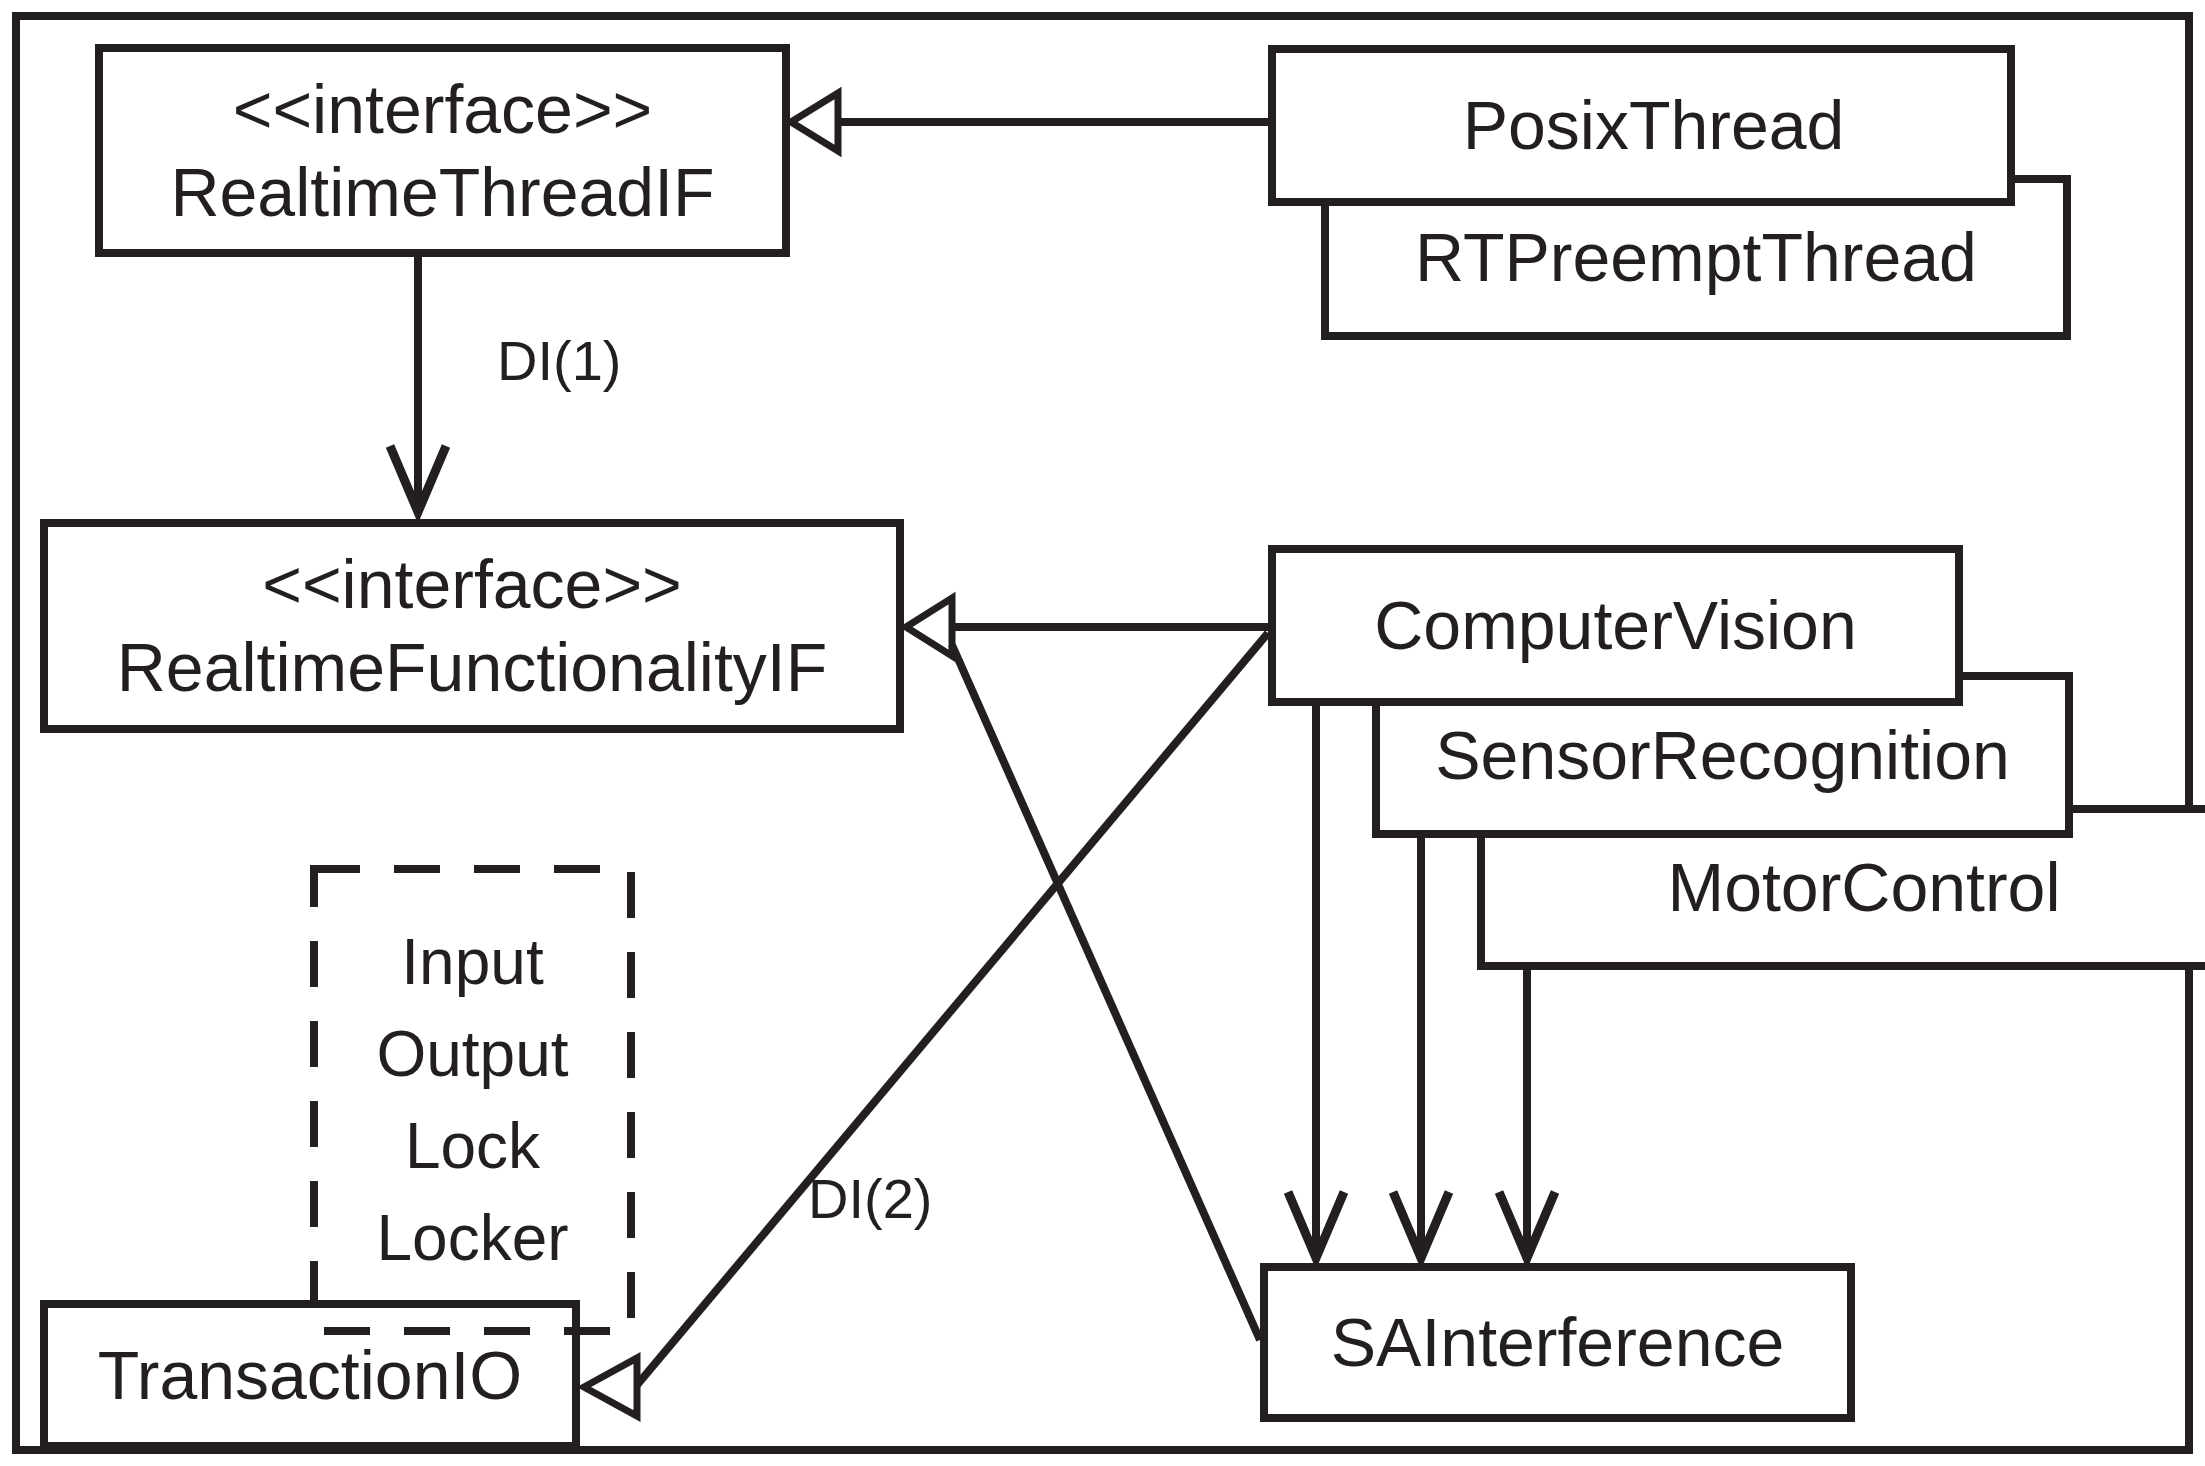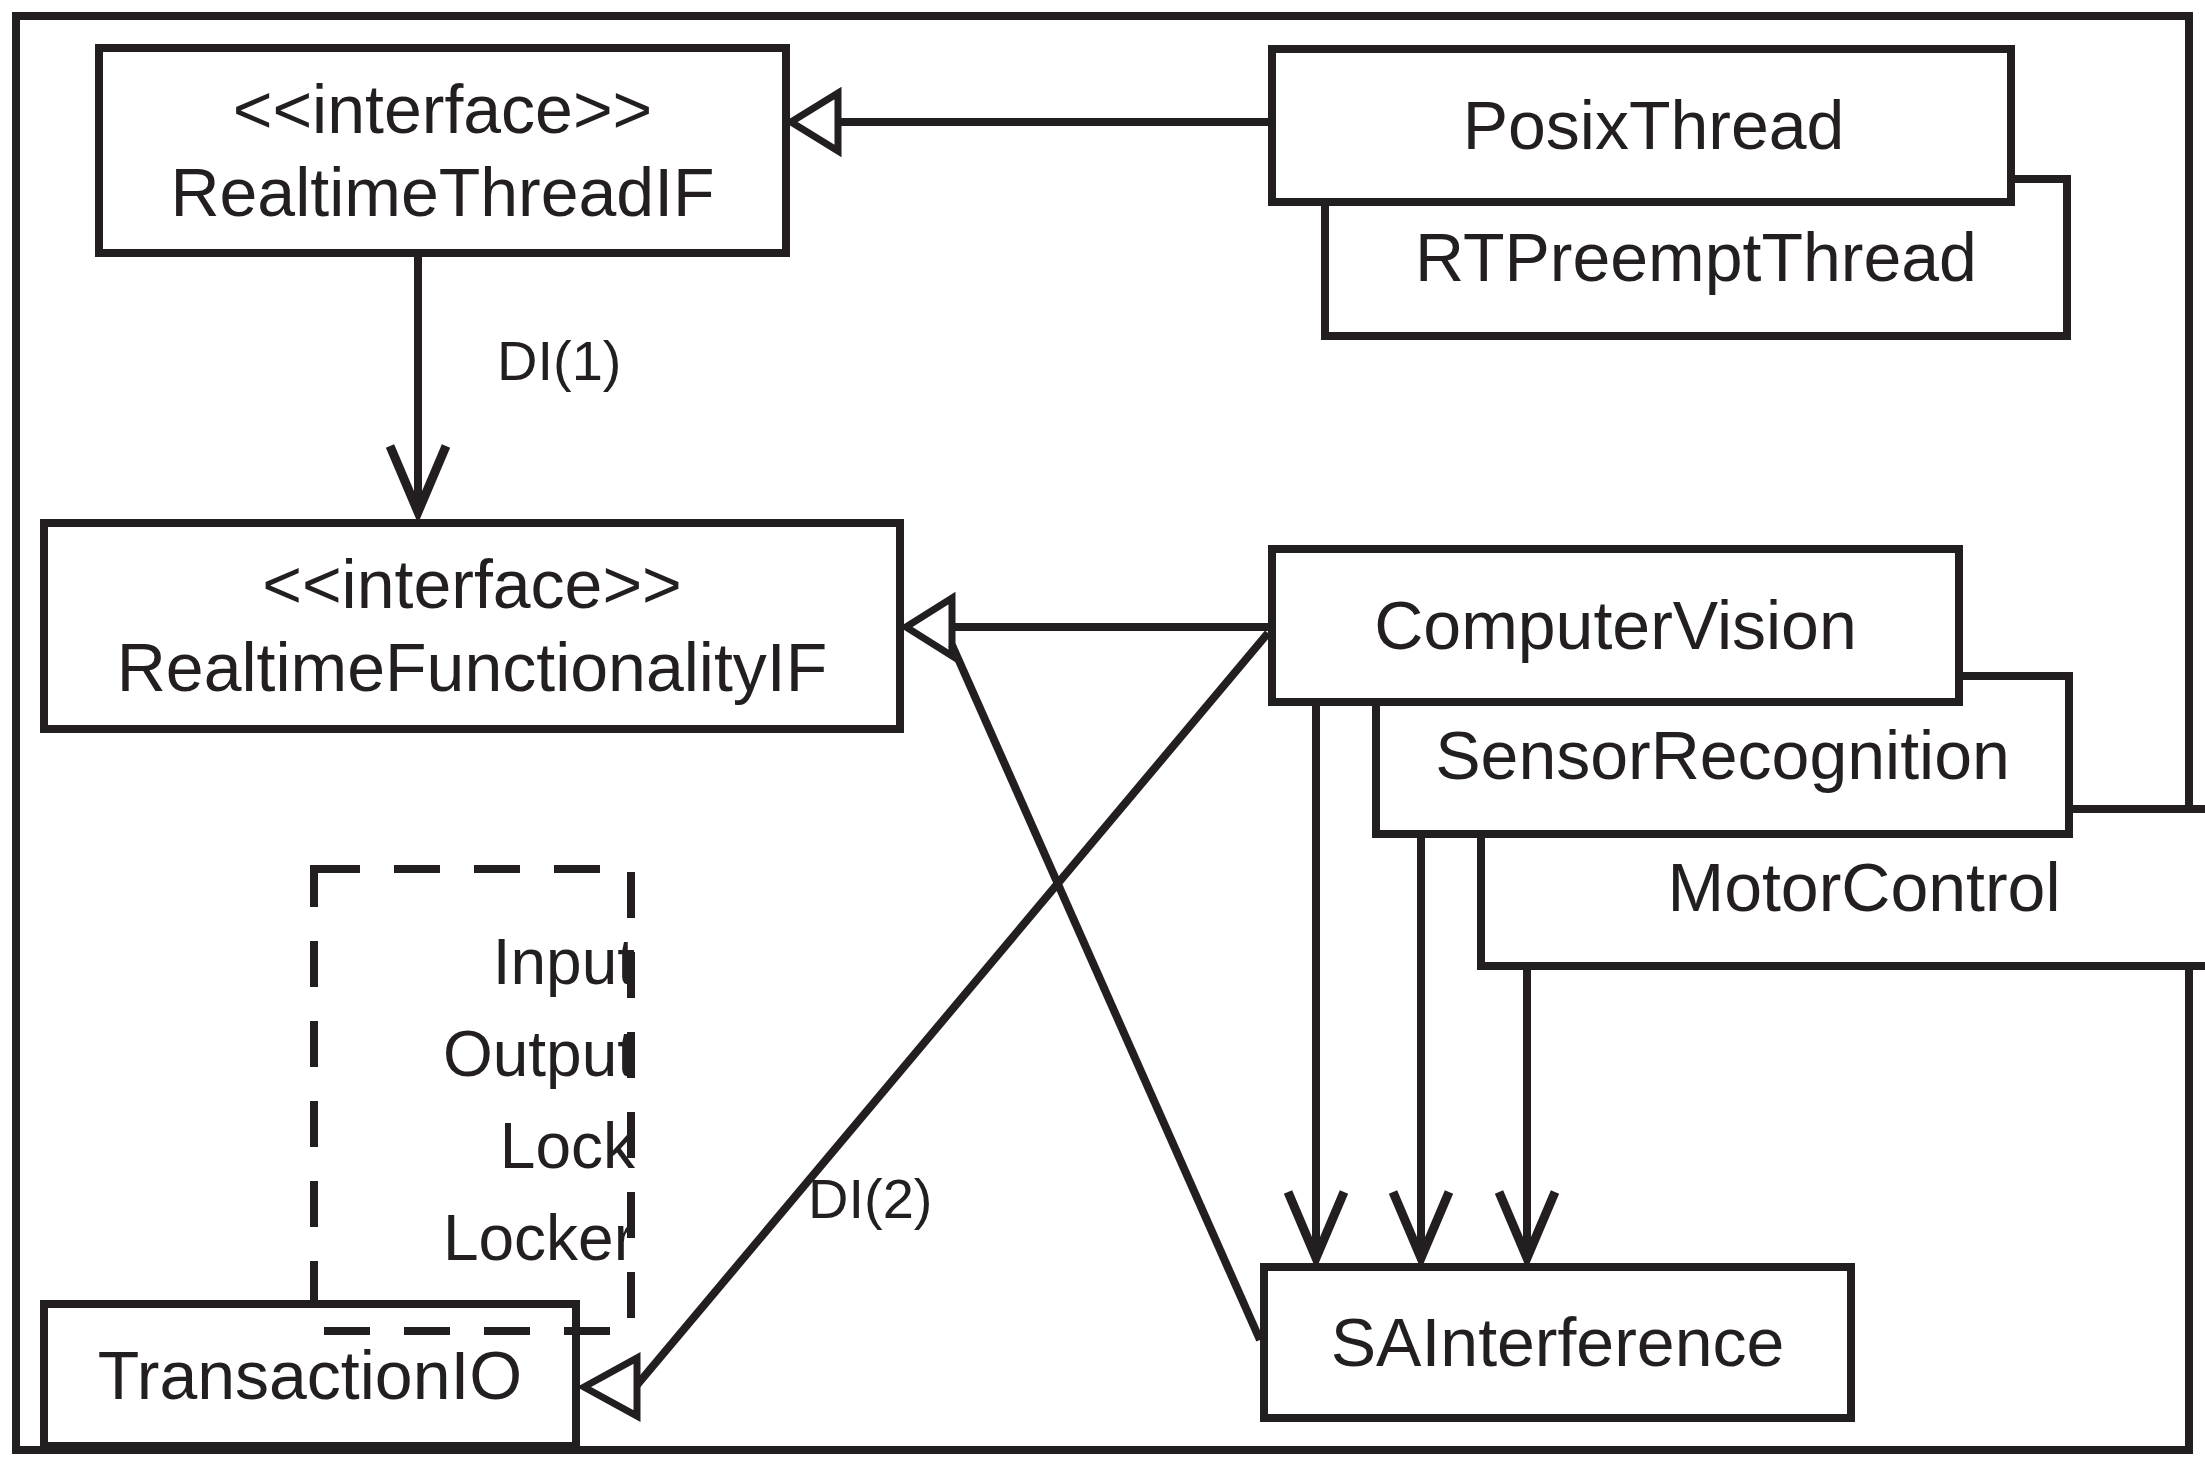--- a/index.html
+++ b/index.html
@@ -14,21 +14,21 @@
     border:8px solid var(--ink); box-sizing:border-box; background:transparent;
   }
   .uml-box{
     position:absolute; box-sizing:border-box;
     border:8px solid var(--ink); background:var(--paper);
     display:flex; flex-direction:column; align-items:center; justify-content:center;
     font-size:68px; line-height:1.22; text-align:center; white-space:nowrap;
   }
   .role-box{
     position:absolute; box-sizing:border-box; background:transparent;
-    display:flex; flex-direction:column; align-items:flex-end; justify-content:center;
+    display:flex; flex-direction:column; align-items:center; justify-content:center;
     font-size:64px; line-height:92px; text-align:center;
   }
   .di-label{
     position:absolute; font-family:Liberation Sans, sans-serif;
     font-size:56px; line-height:1.1; text-align:left; white-space:nowrap;
   }
   #connector-layer{ position:absolute; left:0; top:0; z-index:20; pointer-events:none; }
   .conn{ stroke:var(--ink); stroke-width:8; fill:none; }
   .vhead{ stroke:var(--ink); stroke-width:9; fill:none; stroke-linecap:butt; }
   .tri{ fill:var(--paper); stroke:var(--ink); stroke-width:7; stroke-linejoin:miter; }

